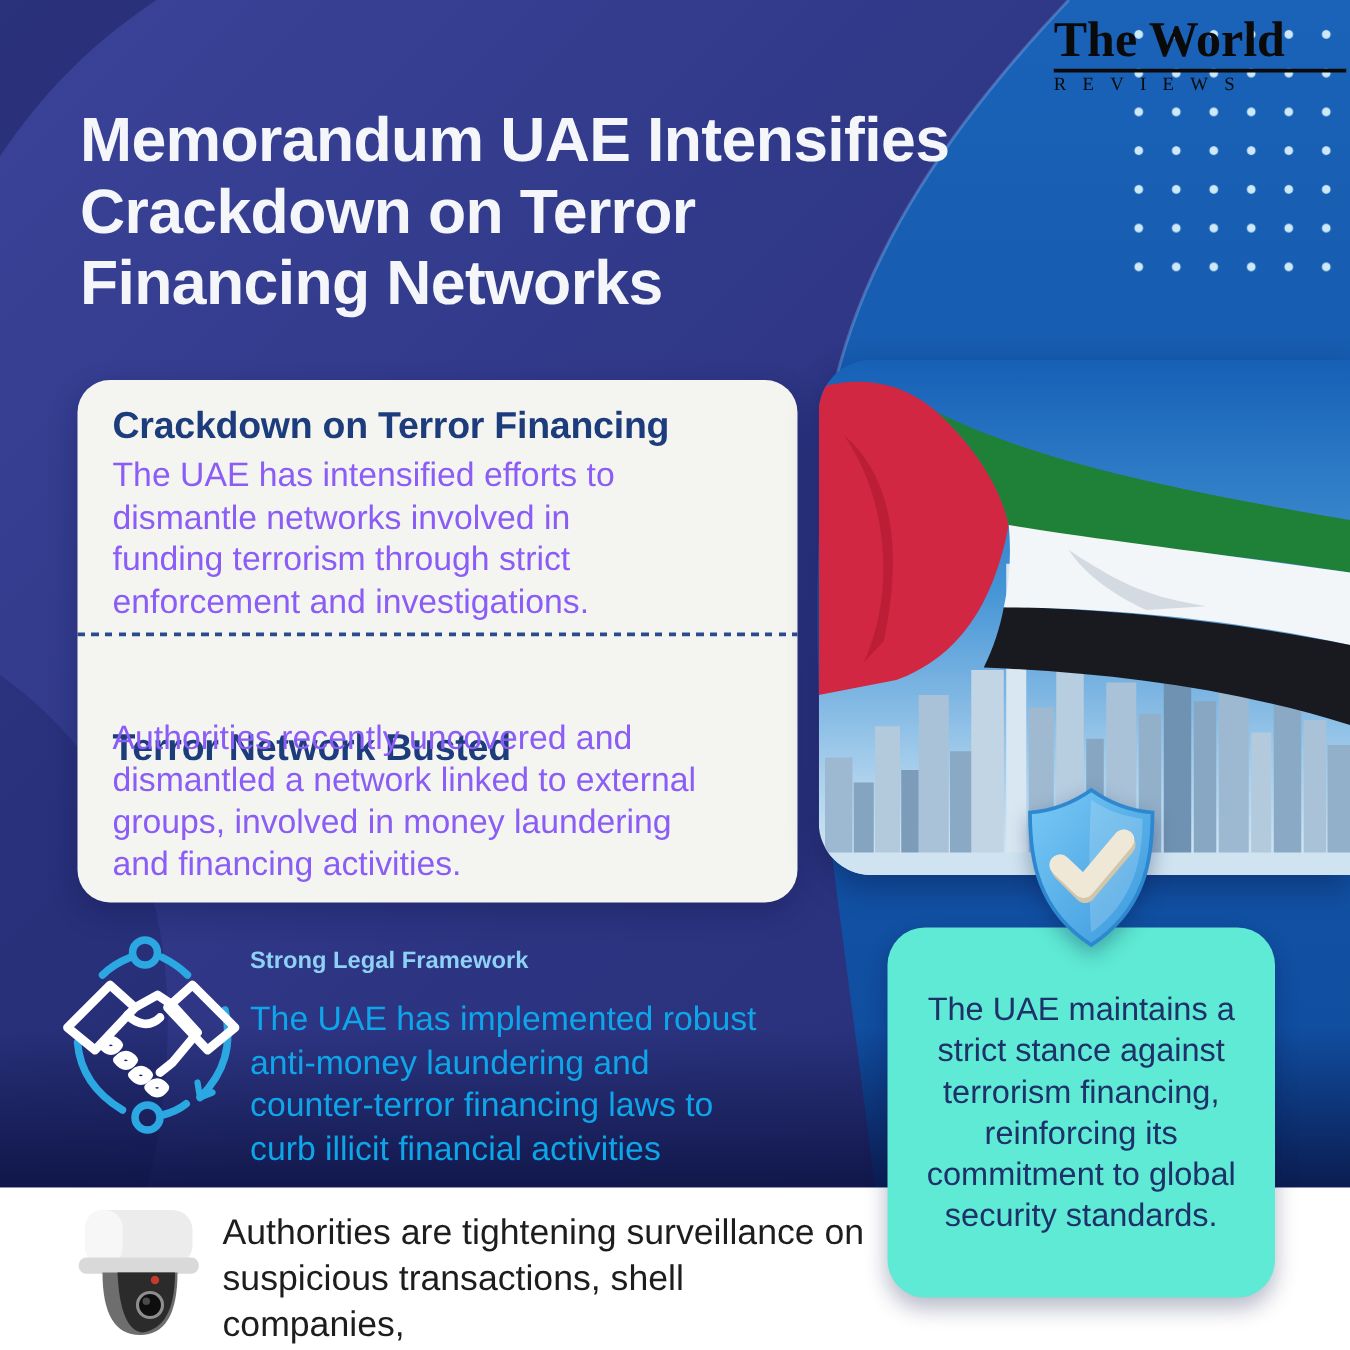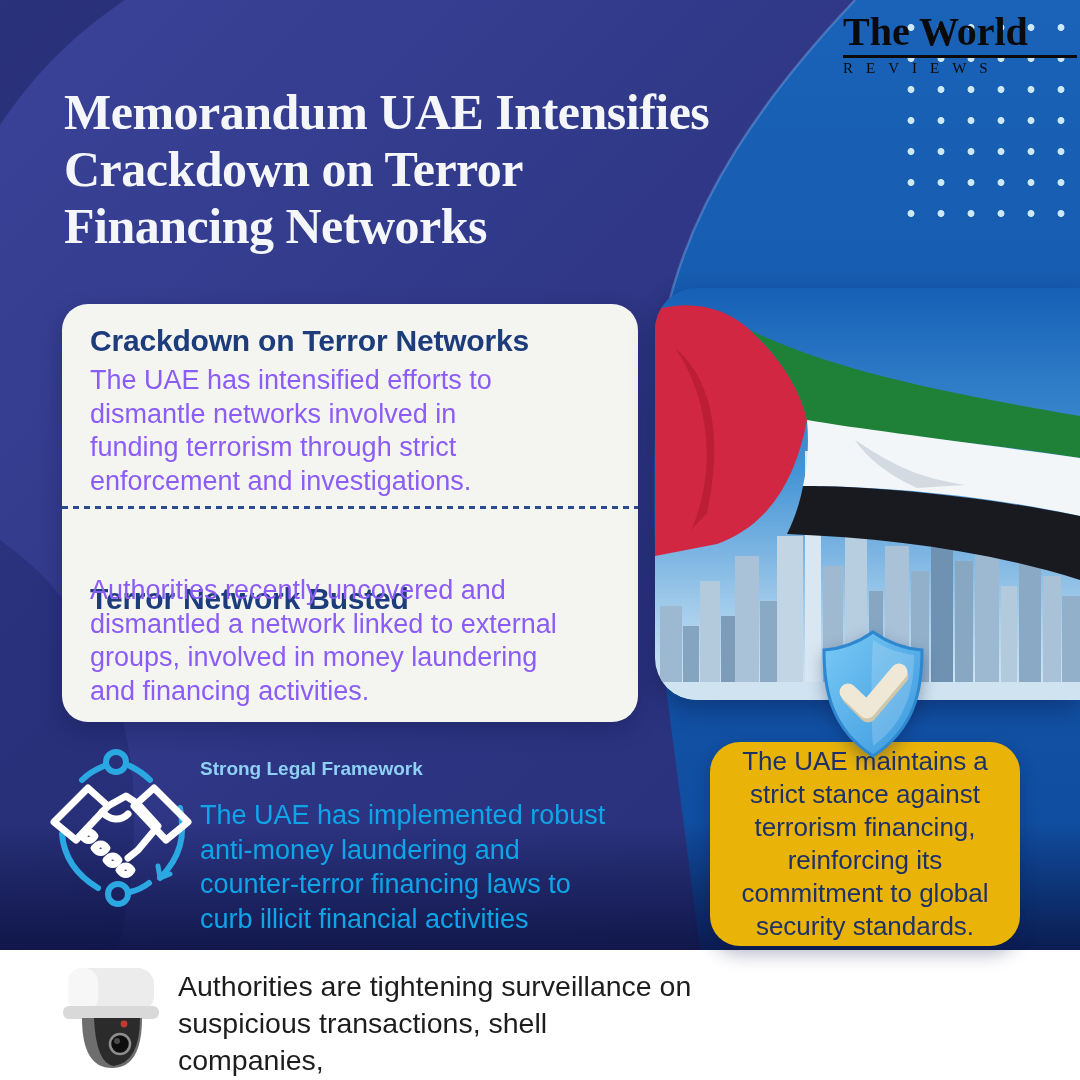--- a/index.html
+++ b/index.html
@@ -22,21 +22,21 @@
 
   
   #brand{left:843px;top:10px;width:240px;z-index:3;color:#0a0a0a;}
   #brand .t{font-family:"Liberation Serif","DejaVu Serif",serif;font-weight:700;font-size:40px;line-height:44px;white-space:nowrap;}
   #brand .rule{height:0;border-top:3px solid #0a0a0a;margin:1px 0 2px 0;width:234px;}
   #brand .s{font-family:"Liberation Serif","DejaVu Serif",serif;font-size:15px;letter-spacing:13px;white-space:nowrap;}
 
   
   #headline{
     left:64px;top:84px;width:840px;z-index:3;
-    color:#f4f6fa;font-weight:700;font-size:50px;line-height:57px;letter-spacing:-0.5px;font-family:Liberation Serif, serif;
+    color:#f4f6fa;font-weight:700;font-size:50px;line-height:57px;letter-spacing:-0.5px;
   }
 
   
   #info-card{
     left:62px;top:304px;width:576px;height:418px;z-index:3;
     background:#f4f5f1;border-radius:26px;box-shadow:0 8px 22px rgba(10,15,60,.28);
   }
   .card-h{position:absolute;left:28px;font-size:30px;font-weight:700;color:#1d3c7c;letter-spacing:-0.2px;}
   .card-b{position:absolute;left:28px;width:510px;font-size:27px;line-height:33.5px;color:#8b5cf6;}
   #dash{
@@ -48,22 +48,22 @@
   #photo{
     left:655px;top:288px;width:425px;height:412px;z-index:3;
     border-radius:42px 0 0 42px;overflow:hidden;box-shadow:0 10px 24px rgba(8,14,55,.35);
   }
 
   
   #shield{left:816px;top:628px;width:114px;height:134px;z-index:6;filter:drop-shadow(0 6px 8px rgba(10,30,80,.35));}
 
   
   #stance-card{
-    left:710px;top:742px;width:310px;height:204px;z-index:5;
-    background:#eab308;border-radius:30px;box-shadow:0 8px 18px rgba(10,20,70,.30);
+    left:710px;top:742px;width:310px;height:296px;z-index:5;
+    background:#5eead4;border-radius:30px;box-shadow:0 8px 18px rgba(10,20,70,.30);
     display:flex;align-items:center;justify-content:center;text-align:center;
   }
   #stance-card .txt{font-size:26px;line-height:33px;font-weight:500;color:#1e3168;padding:0 14px;}
 
   
   #handshake{left:46px;top:746px;width:150px;height:165px;z-index:3;}
   #legal-h{left:200px;top:758px;z-index:3;font-size:19px;font-weight:700;color:#8ed1f5;}
   #legal-b{left:200px;top:798px;width:420px;z-index:3;font-size:27px;line-height:34.5px;color:#0ea5e9;}
 
   
@@ -107,21 +107,21 @@
     <div class="t">The World</div>
     <div class="rule"></div>
     <div class="s">REVIEWS</div>
   </div>
 
   <div id="headline" class="abs pre">Memorandum UAE Intensifies
 Crackdown on Terror
 Financing Networks</div>
 
   <div id="info-card" class="abs">
-    <div class="card-h" style="top:20px;">Crackdown on Terror Networks</div>
+    <div class="card-h" style="top:20px;">Crackdown on Terror Financing</div>
     <div class="card-b pre" style="top:60px;">The UAE has intensified efforts to
 dismantle networks involved in
 funding terrorism through strict
 enforcement and investigations.</div>
     <div id="dash"></div>
     <div class="card-h" style="top:230px;margin-top:48px;">Terror Network Busted</div>
     <div class="card-b pre" style="top:270px;">Authorities recently uncovered and
 dismantled a network linked to external
 groups, involved in money laundering
 and financing activities.</div>

